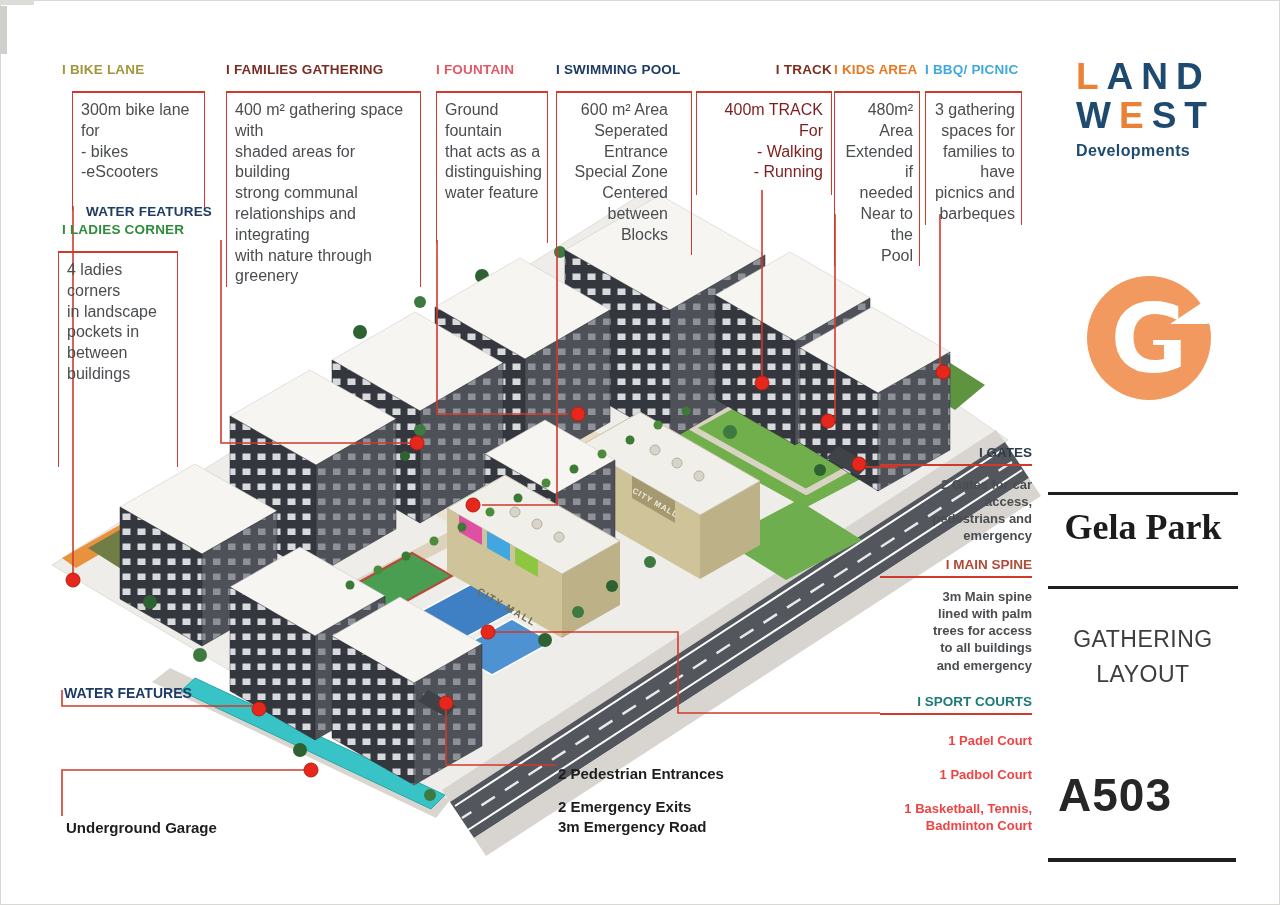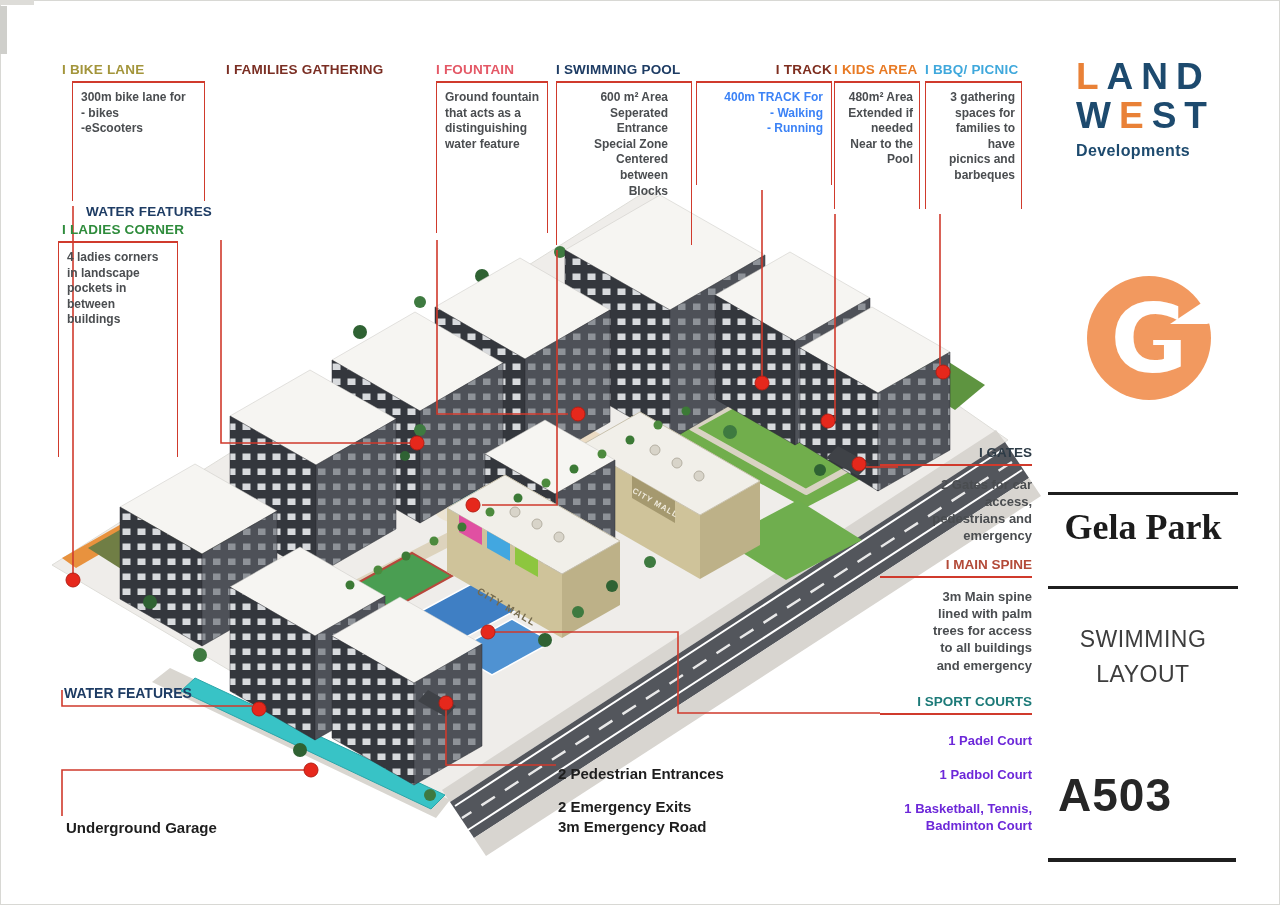--- a/index.html
+++ b/index.html
@@ -6,33 +6,33 @@
   body{width:1280px;height:905px;position:relative;background:#fdfdfc;overflow:hidden;
        font-family:"Liberation Sans",sans-serif;}
   .slide{position:absolute;inset:0;background:#ffffff;border:1px solid #d8d8d4;box-sizing:border-box;}
   .scan-mark-v{position:absolute;left:0;top:6px;width:7px;height:48px;background:#cfcfcb;}
   .scan-mark-h{position:absolute;left:0;top:0;width:34px;height:5px;background:#dddcd8;}
 
   svg.scene{position:absolute;inset:0;width:1280px;height:905px;z-index:1;}
 
   .ann{position:absolute;z-index:2;font-family:"Liberation Sans",sans-serif;}
   .ann .ttl{font-size:13.5px;font-weight:700;letter-spacing:.2px;white-space:nowrap;}
-  .ann .box{margin-top:4px;border:1.5px solid #d03a2c;border-top-width:2px;border-bottom:none;
-            padding:7px 6px 0 8px;font-size:12px;font-weight:700;color:#4a4d50;line-height:1.3;
+  .ann .box{margin-top:14px;border:1.5px solid #d03a2c;border-top-width:2px;border-bottom:none;
+            padding:7px 6px 0 8px;font-size:16px;font-weight:400;color:#4a4d50;line-height:1.3;
             white-space:pre-line;box-sizing:border-box;}
   .ra{text-align:right;}
   .c-bike{color:#a3953b;}  .c-fam{color:#7a2e23;} .c-fount{color:#e45866;}
   .c-pool{color:#1e3c64;}  .c-track{color:#7e2d1e;} .c-kids{color:#e87a24;}
   .c-bbq{color:#3fa8dc;}   .c-water{color:#1e3c64;} .c-ladies{color:#2f8c3c;}
   .c-gates{color:#2d3b46;} .c-spine{color:#b34a38;} .c-courts{color:#1c7a78;}
 
   .rcol{position:absolute;z-index:2;left:880px;width:152px;text-align:right;}
   .rcol .ttl{font-size:13.5px;font-weight:700;padding-bottom:4px;border-bottom:2px solid #d03a2c;}
   .rcol .bdy{margin-top:10px;font-size:13px;font-weight:700;color:#4a4d50;line-height:1.32;white-space:pre-line;}
-  .rcol .item{margin-top:17px;font-size:13px;font-weight:700;color:#6d28d9;line-height:1.32;white-space:pre-line;}
+  .rcol .item{margin-top:17px;font-size:13px;font-weight:700;color:#ef4444;line-height:1.32;white-space:pre-line;}
 
   .plain{position:absolute;z-index:2;font-size:15px;font-weight:700;color:#1e1e1e;white-space:pre-line;line-height:1.35;}
 
   
   .brand{position:absolute;left:1076px;top:58px;width:160px;z-index:2;line-height:1.05;}
   .brand .row{font-size:37px;font-weight:700;letter-spacing:8px;}
   .brand .navy{color:#1d4a6e;} .brand .orange{color:#e98137;}
   .brand .dev{font-size:16px;font-weight:700;color:#1d4a6e;letter-spacing:.4px;margin-top:7px;}
   .glogo{position:absolute;left:1083px;top:272px;z-index:2;}
   .rule{position:absolute;left:1048px;width:190px;height:3px;background:#1f1f1f;z-index:2;}
@@ -280,20 +280,25 @@
 
 <div class="ann" style="left:62px;top:62px;width:145px;">
   <div class="ttl c-bike">I BIKE LANE</div>
   <div class="box" style="margin-left:10px;width:133px;min-height:120px;">300m bike lane for
 - bikes
 -eScooters</div>
 </div>
 
 <div class="ann" style="left:218px;top:62px;width:195px;padding-left:8px;">
   <div class="ttl c-fam">I FAMILIES GATHERING</div>
+  <div class="box" style="width:195px;min-height:152px;">400 m² gathering space with
+shaded areas for building
+strong communal
+relationships and integrating
+with nature through greenery</div>
 </div>
 
 <div class="ann" style="left:436px;top:62px;width:136px;">
   <div class="ttl c-fount">I FOUNTAIN</div>
   <div class="box" style="width:112px;min-height:152px;">Ground fountain
 that acts as a
 distinguishing
 water feature</div>
 </div>
 
@@ -301,21 +306,21 @@
   <div class="ttl c-pool">I SWIMMING POOL</div>
   <div class="box ra" style="width:136px;min-height:164px;padding-right:23px;">600 m² Area
 Seperated Entrance
 Special Zone
 Centered between
 Blocks</div>
 </div>
 
 <div class="ann" style="left:696px;top:62px;width:136px;">
   <div class="ttl c-track" style="text-align:right;">I TRACK</div>
-  <div class="box ra" style="width:136px;min-height:104px;padding-right:8px;color:#3b82f6;">400m TRACK For
+  <div class="box ra" style="width:136px;min-height:104px;padding-right:8px;color:#7f1d1d;">400m TRACK For
 - Walking
 - Running</div>
 </div>
 
 <div class="ann" style="left:834px;top:62px;width:88px;">
   <div class="ttl c-kids">I KIDS AREA</div>
   <div class="box ra" style="width:86px;min-height:128px;padding-right:6px;">480m² Area
 Extended if
 needed
 Near to the
@@ -381,16 +386,16 @@
 <svg class="glogo" width="132" height="132" viewBox="0 0 132 132">
   <circle cx="66" cy="66" r="62" fill="#f2995f"></circle>
   <text x="66" y="100" text-anchor="middle" font-family="DejaVu Sans, sans-serif" font-size="94" font-weight="700" fill="#ffffff">G</text>
   <polygon points="66,66 132,22 132,50" fill="#ffffff"></polygon>
   <rect x="66" y="52" width="60" height="16" fill="#f2995f"></rect>
 </svg>
 
 <div class="rule" style="top:492px;"></div>
 <div class="gela">Gela Park</div>
 <div class="rule" style="top:586px;"></div>
-<div class="iso">SWIMMING
+<div class="iso">GATHERING
 LAYOUT</div>
 <div class="unit">A503</div>
 <div class="rule" style="top:858px;width:188px;height:4px;"></div>
 
 </body></html>

